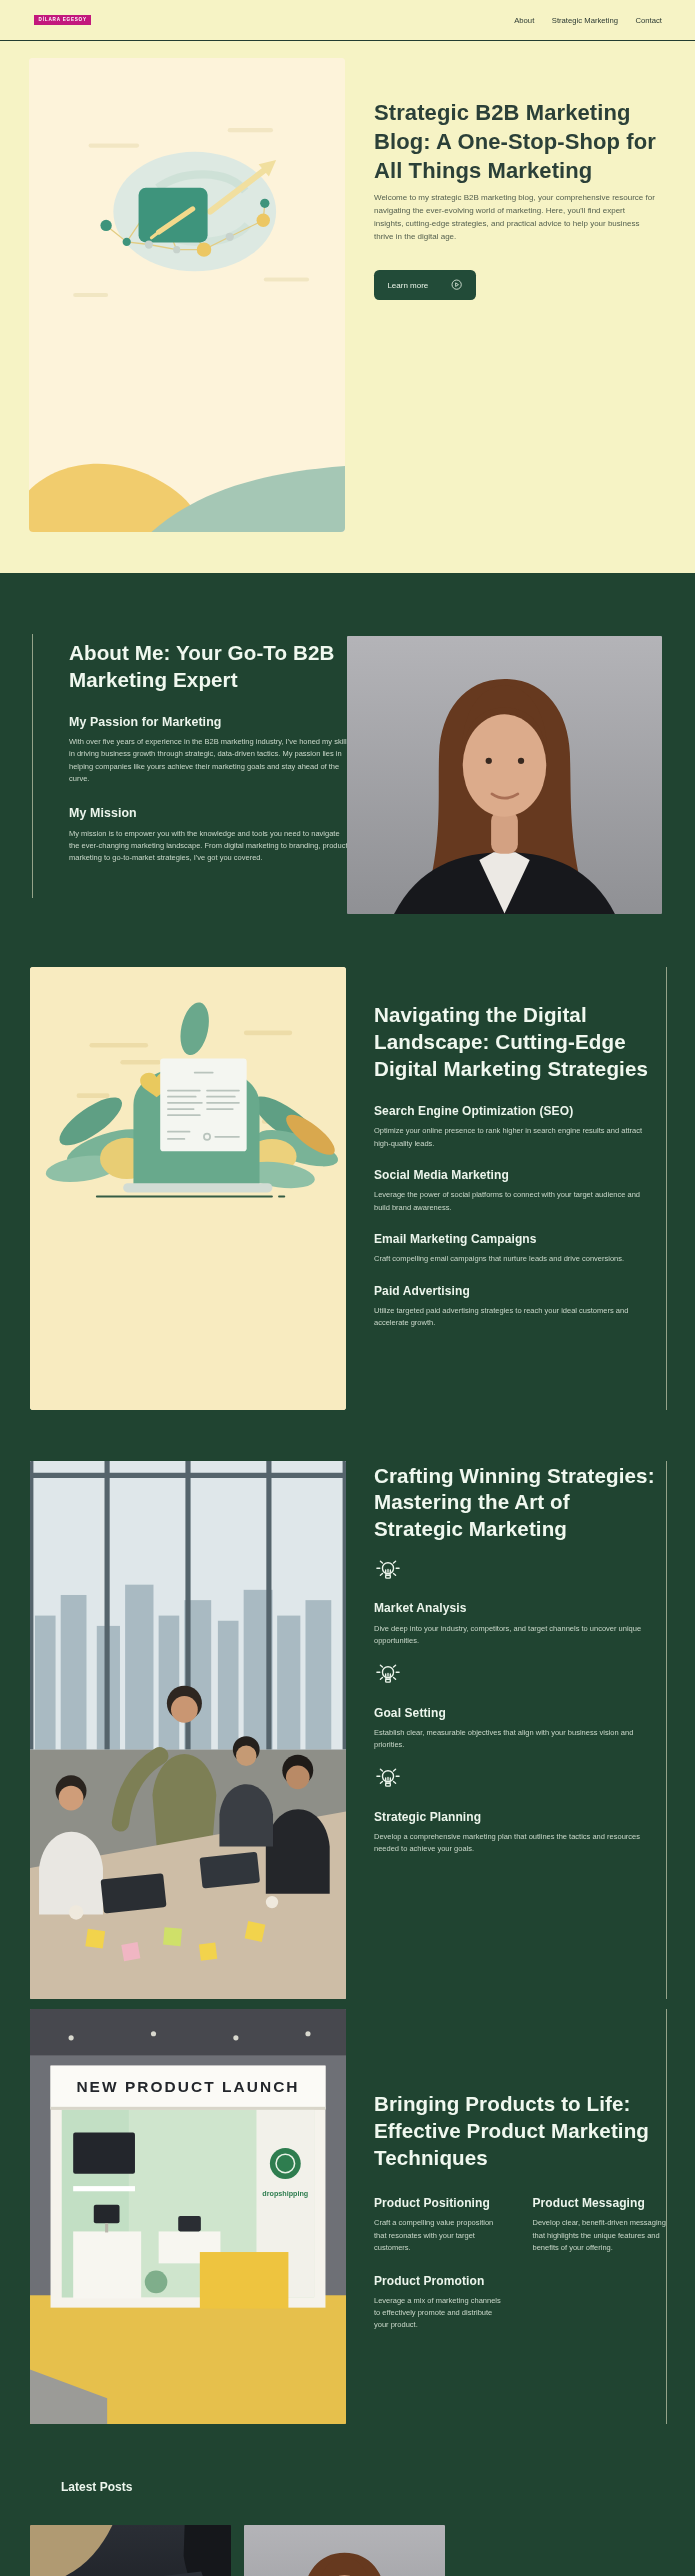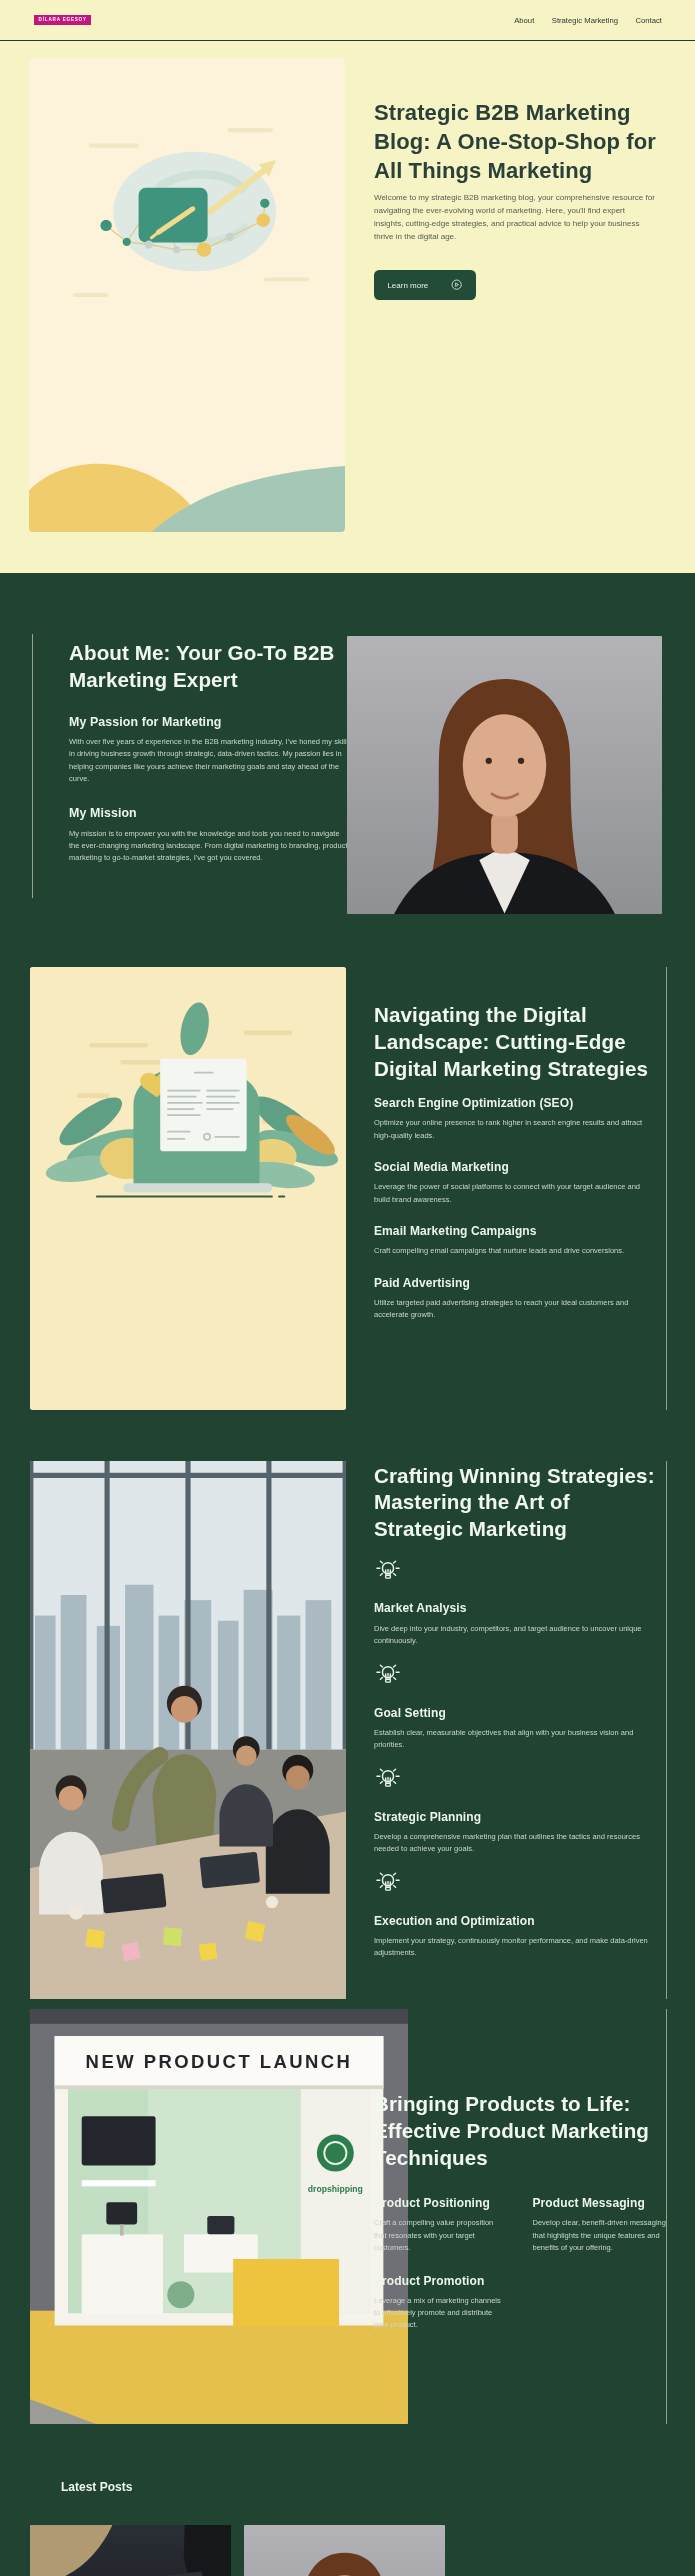--- a/index.html
+++ b/index.html
@@ -69,30 +69,30 @@
   .about-text h3.item-title { margin-top:21.6px; font-size:12.4px; }
   .photo { position:absolute; overflow:hidden; border-radius:1px; }
   .about-photo { left:347px; top:63px; width:315px; height:278px; }
 
   .digital-art {
     position:absolute; left:30px; top:10.3px; width:316px; height:443px;
     border-radius:3.1px; overflow:hidden; background:#f8ebc0;
   }
   .digital-text { position:absolute; left:374px; top:45px; width:289px; }
   .d-item { margin-top:18.5px; }
-  .d-item:first-of-type { margin-top:14px; }
+  .d-item:first-of-type { margin-top:22px; }
 
   .strategy-photo { left:30px; top:19.6px; width:316px; height:538px; }
   .strategy-text { position:absolute; left:374px; top:21.6px; width:289px; }
   .strategy-text h2 { margin-bottom:11.3px; }
   .s-item { margin-top:13.4px; }
   .bulb { color:#eaf3ea; margin-bottom:7.2px; }
   .s-item h3 { margin-top:8px; }
 
-  .products-photo { left:30px; top:1px; width:378px; height:415px; }
+  .products-photo { left:30px; top:1px; width:316px; height:415px; }
   .products-text { position:absolute; left:374px; top:83px; width:292px; }
   .prod-grid { display:grid; grid-template-columns:1fr 1fr; column-gap:25px; row-gap:19.6px; margin-top:25px; }
   .prod-grid p.item-text { max-width:134px; }
   .prod-cell-wide p.item-text { max-width:282px; }
 
   .posts-heading {
     position:absolute; left:61px; top:44px; margin:0;
     font-size:12px; font-weight:bold; color:#eef6ee;
   }
   .cards { position:absolute; left:30px; top:89px; display:grid; grid-template-columns:201px 201px; column-gap:13.4px; }
@@ -323,42 +323,35 @@
           <circle cx="470" cy="856" r="12" fill="#efe9dd"></circle>
       </svg>
     </div>
     <div class="strategy-text">
       <h2 class="sec-title">Crafting Winning Strategies: Mastering the Art of Strategic Marketing</h2>
       <div class="s-item">
         <svg class="bulb" width="28" height="28" viewBox="0 0 48 48">
             <use href="#bulb"></use>
           </svg>
         <h3 class="item-title">Market Analysis</h3>
-        <p class="item-text">Dive deep into your industry, competitors, and target audience to uncover unique continuously.</p>
+        <p class="item-text">Dive deep into your industry, competitors, and target channels to uncover unique opportunities.</p>
       </div>
       <div class="s-item">
         <svg class="bulb" width="28" height="28" viewBox="0 0 48 48">
             <use href="#bulb"></use>
           </svg>
         <h3 class="item-title">Goal Setting</h3>
         <p class="item-text">Establish clear, measurable objectives that align with your business vision and priorities.</p>
       </div>
       <div class="s-item">
         <svg class="bulb" width="28" height="28" viewBox="0 0 48 48">
             <use href="#bulb"></use>
           </svg>
         <h3 class="item-title">Strategic Planning</h3>
         <p class="item-text">Develop a comprehensive marketing plan that outlines the tactics and resources needed to achieve your goals.</p>
-      </div>
-      <div class="s-item">
-        <svg class="bulb" width="28" height="28" viewBox="0 0 48 48">
-            <use href="#bulb"></use>
-          </svg>
-        <h3 class="item-title">Execution and Optimization</h3>
-        <p class="item-text">Implement your strategy, continuously monitor performance, and make data-driven adjustments.</p>
       </div>
     </div>
     <div class="vline vline-strategy"></div>
   </section>
 
   <section class="sec-products">
     <div class="photo products-photo">
       <svg viewBox="0 0 614 806" preserveAspectRatio="xMidYMid slice">
         <rect width="614" height="806" fill="#6e7076"></rect>
         <rect width="614" height="90" fill="#47484e"></rect>

